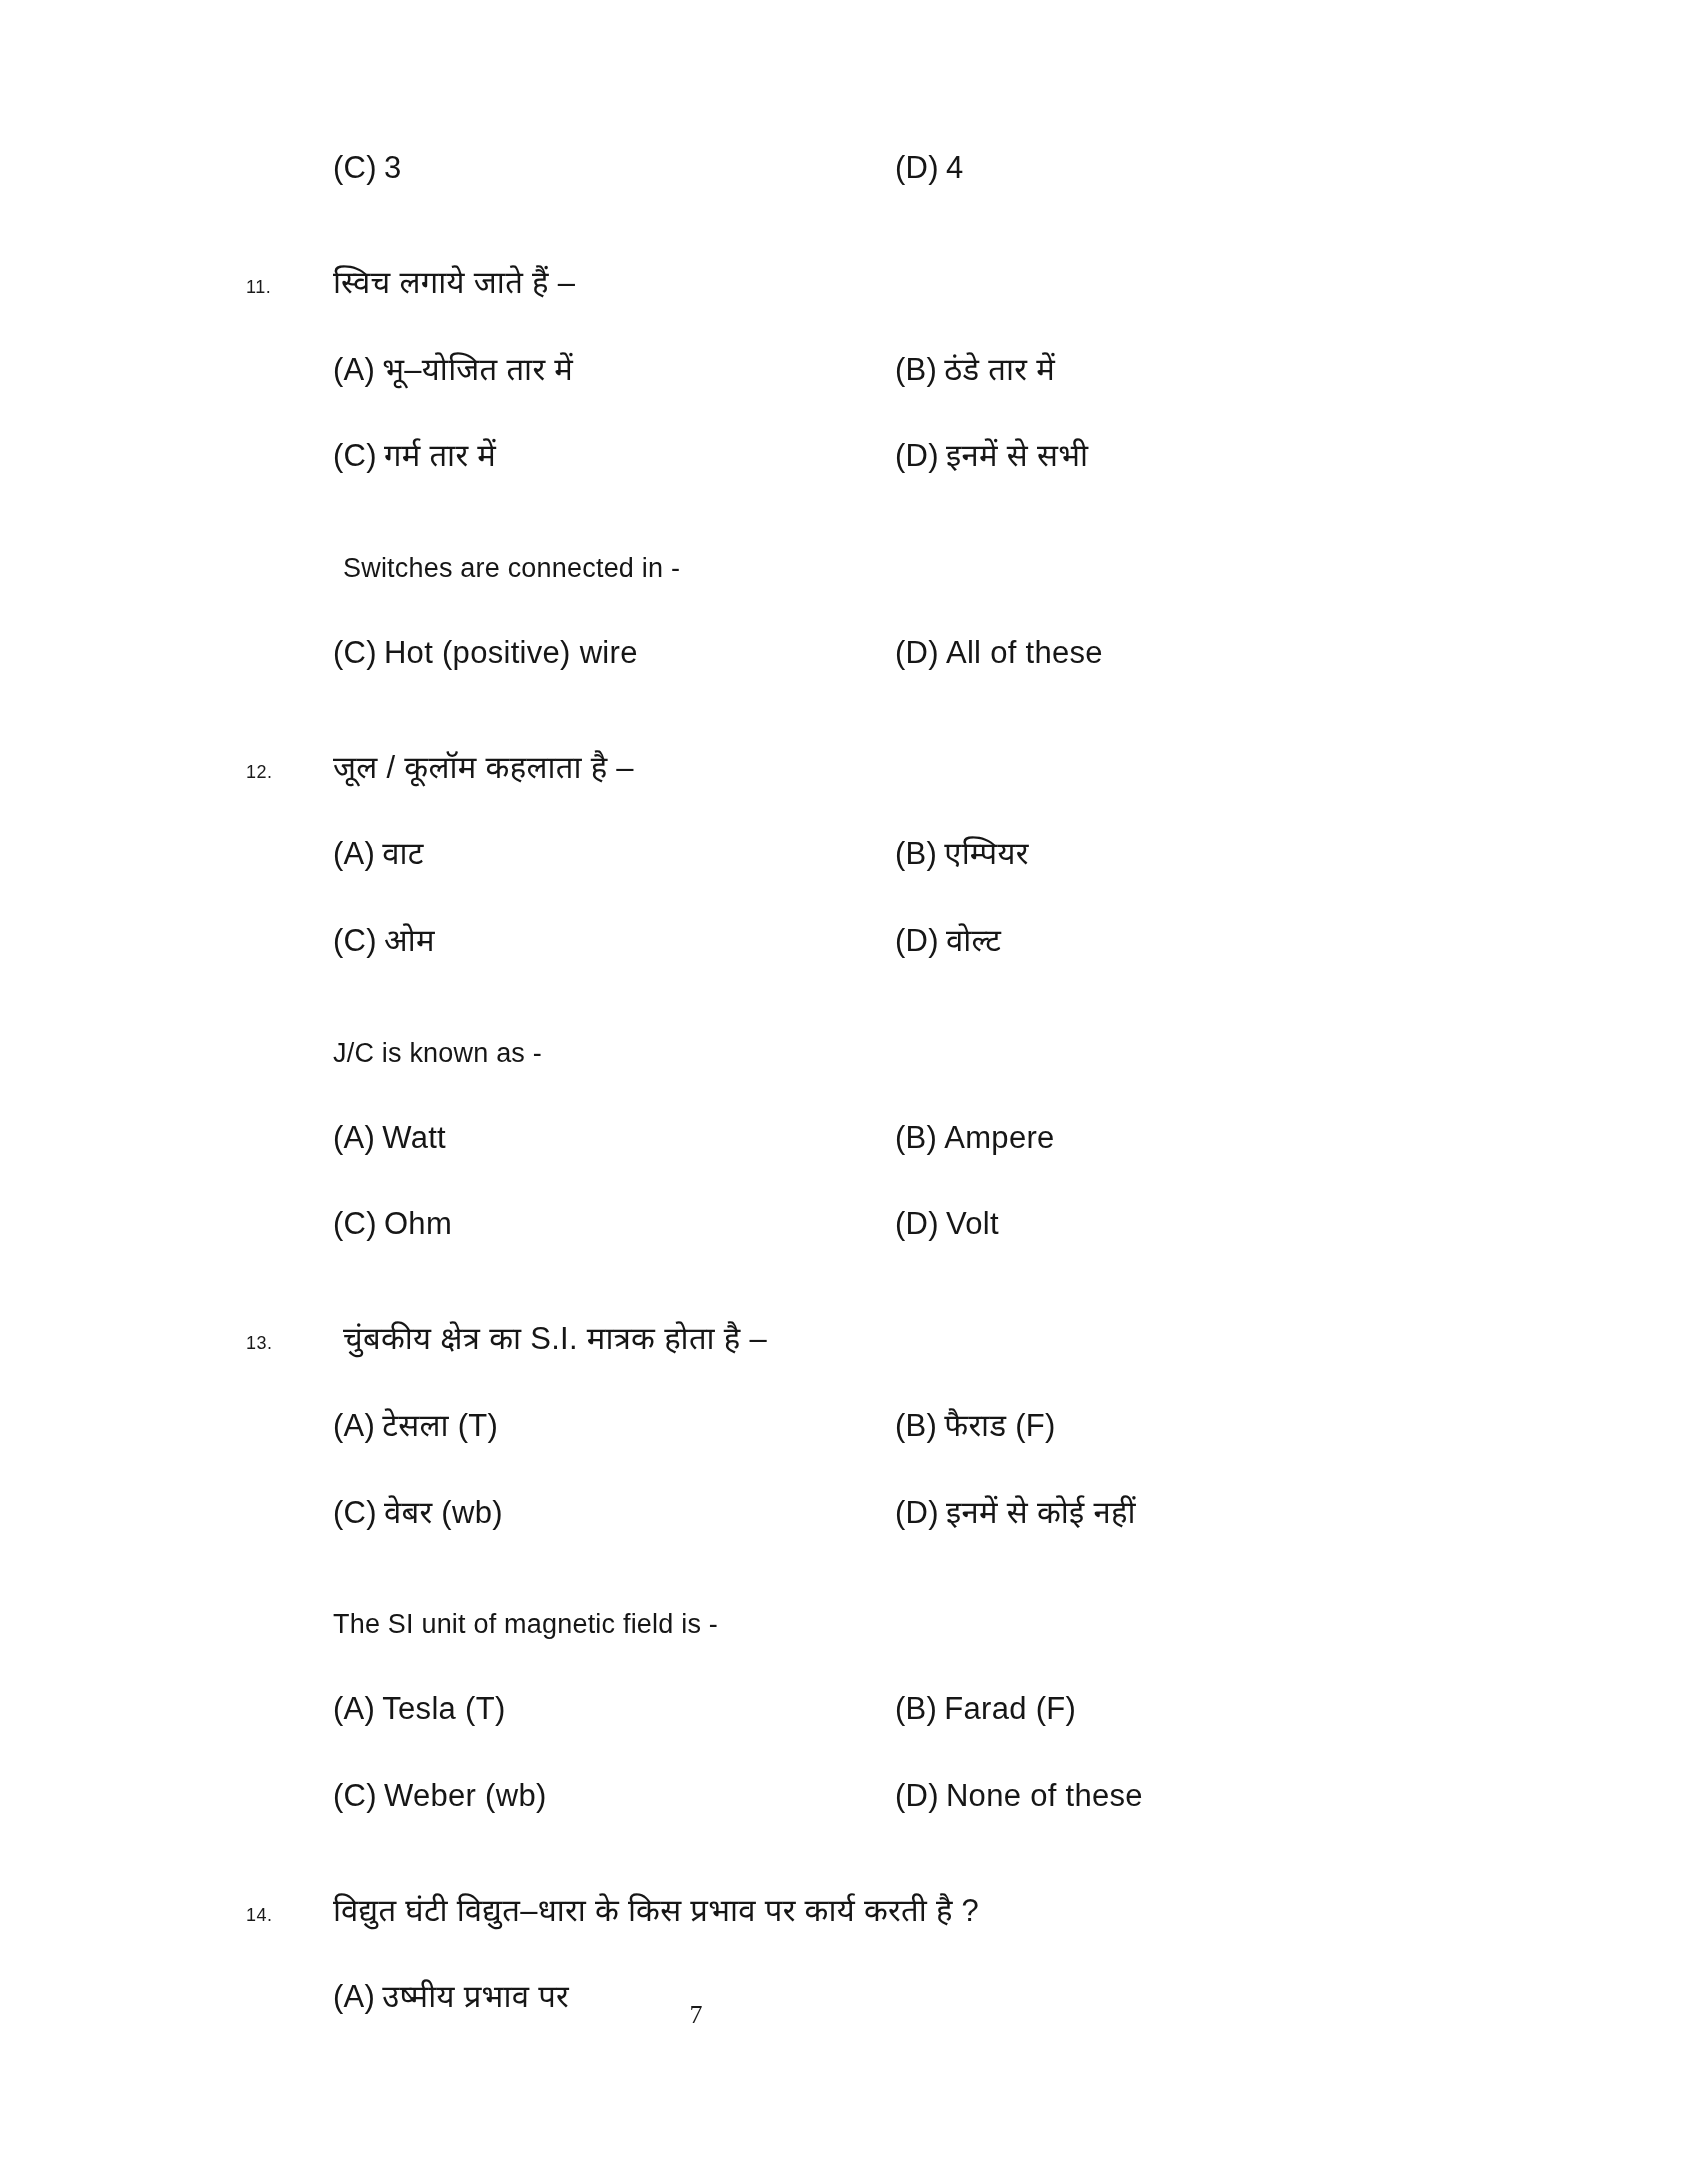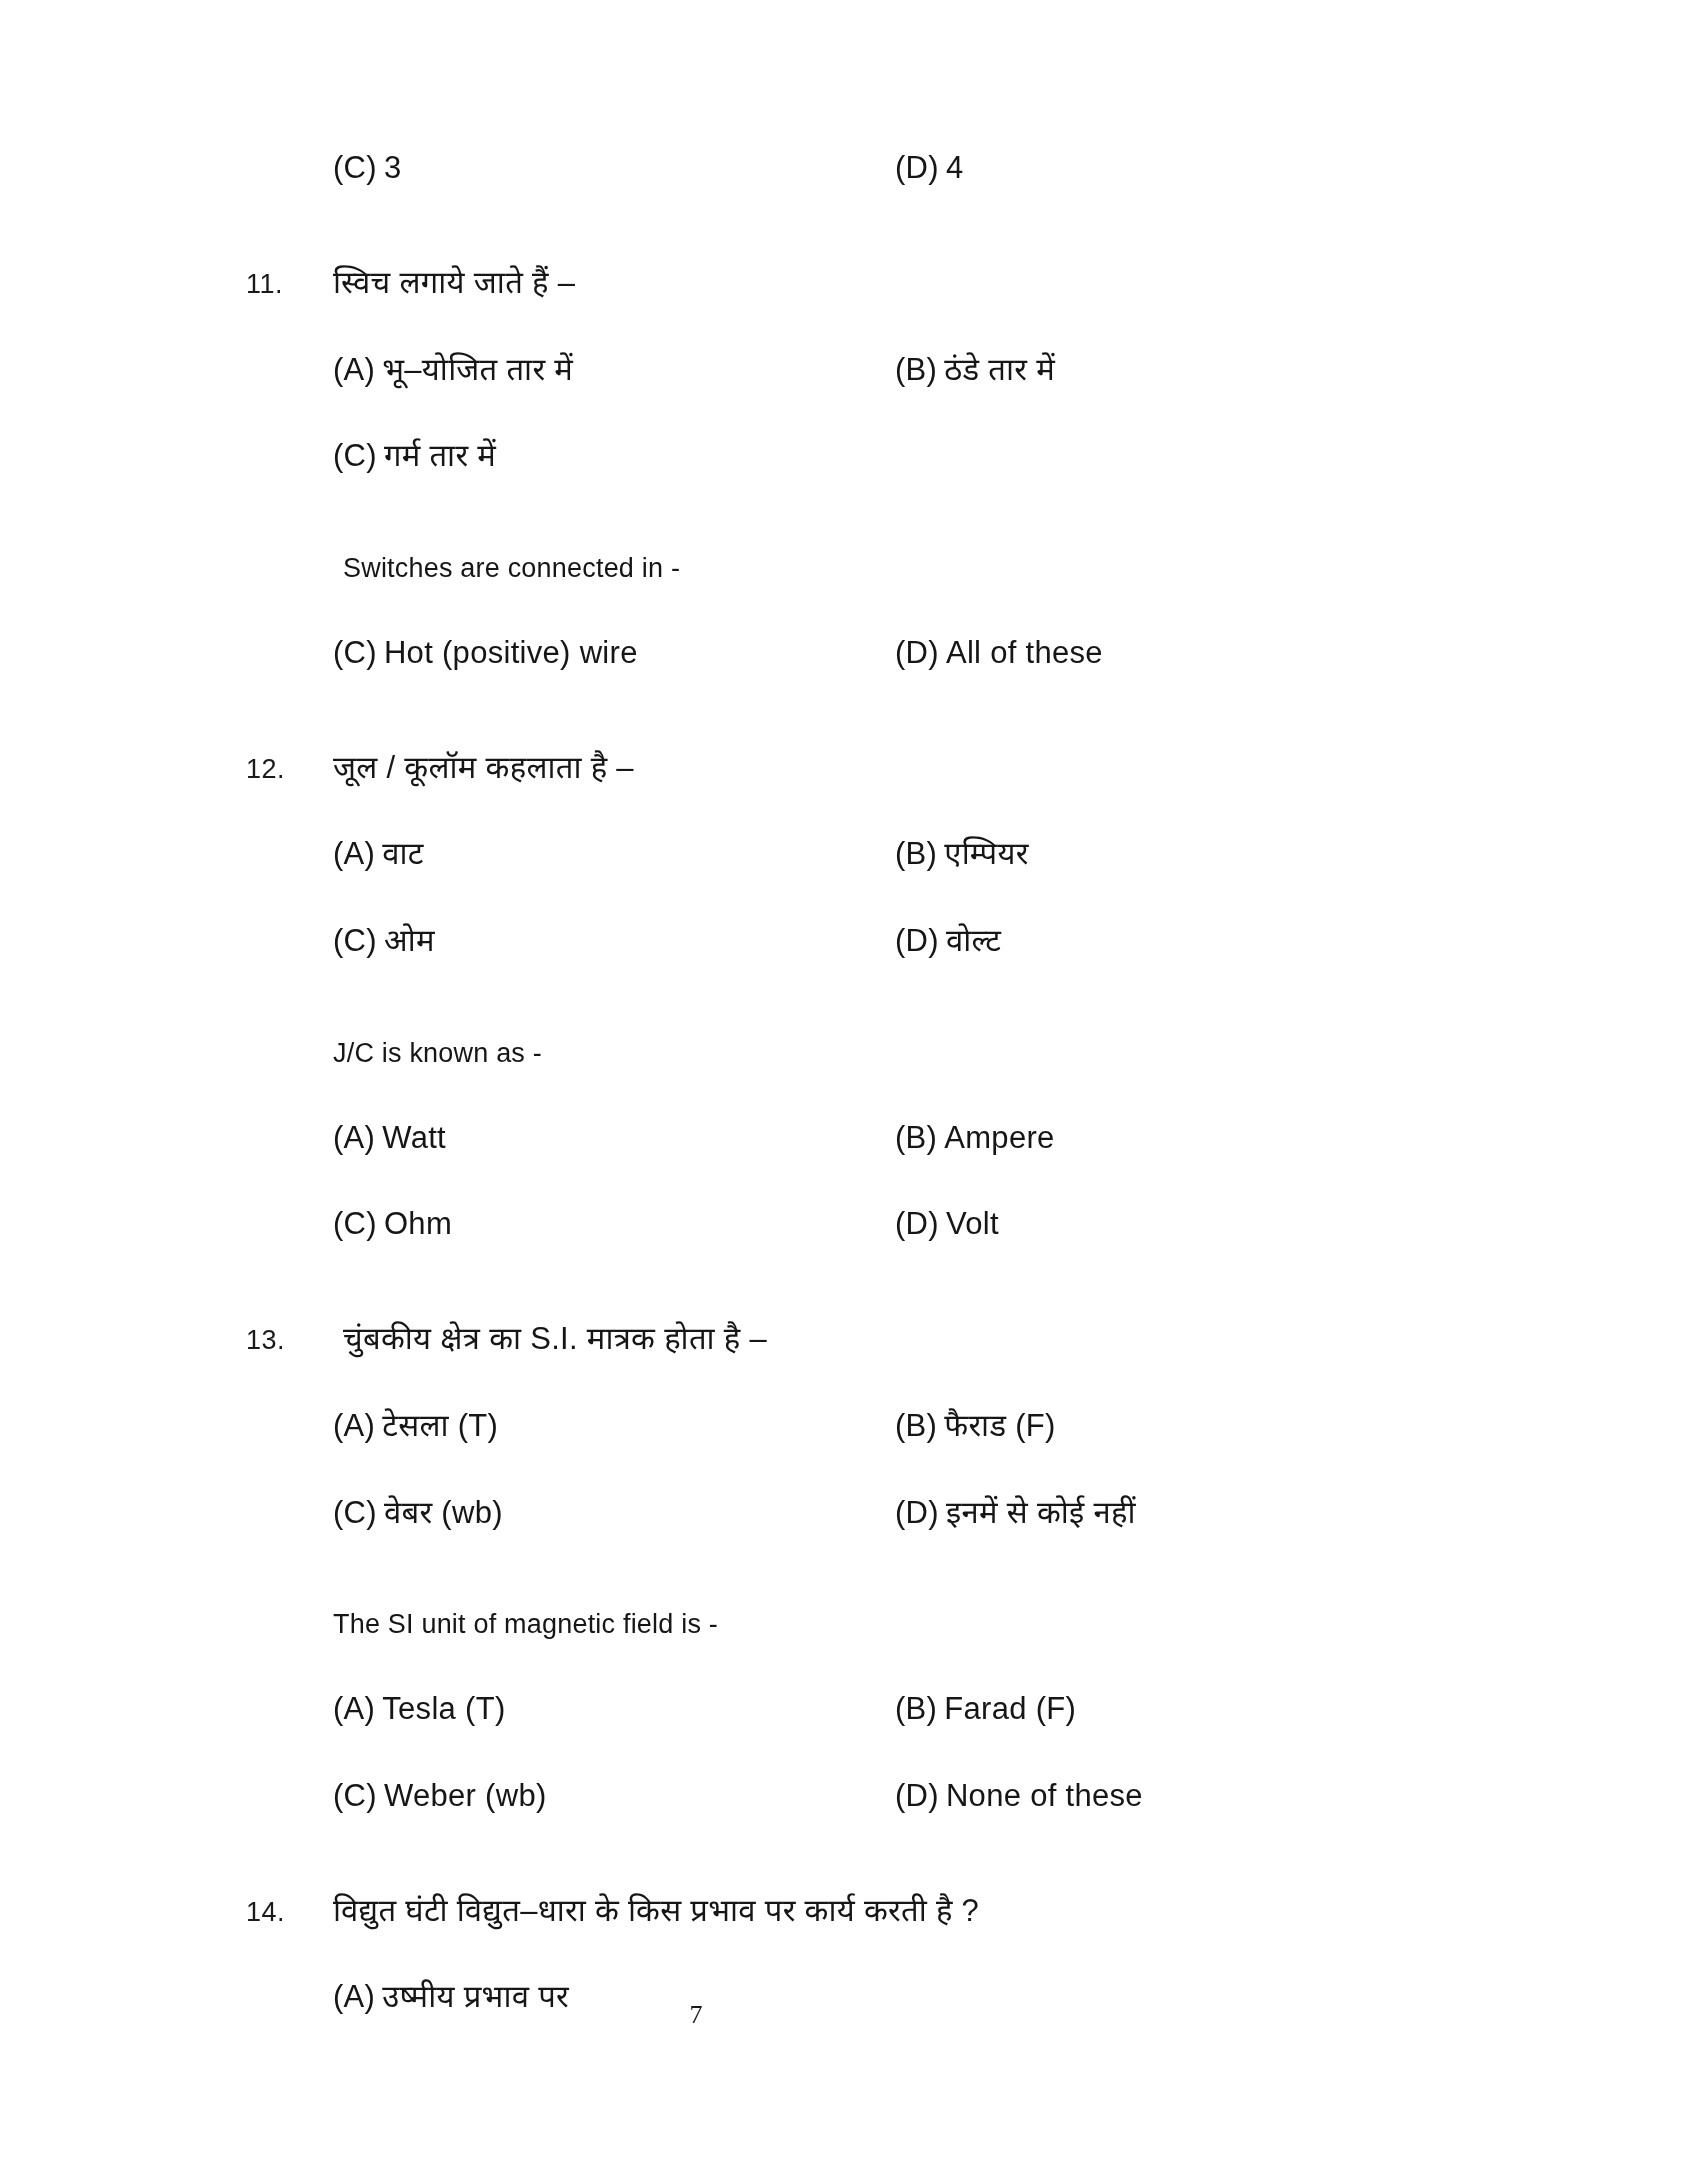--- a/index.html
+++ b/index.html
@@ -37,21 +37,21 @@
   .row {
     display: flex;
     align-items: baseline;
     min-height: 34px;
     margin-bottom: 48px;
   }
 
   .qnum {
     width: 87px;
     flex: 0 0 87px;
-    font-size: 27px;
+    font-size: 18px;
     letter-spacing: 0.5px;
     color: #1a1a1a;
   }
 
   .stem {
     flex: 1;
     font-size: 31px;
     line-height: 1.25;
     color: #161616;
     letter-spacing: 0.3px;
@@ -134,20 +134,23 @@
         <div class="opt right">
           <span class="lbl">(B)</span><span>ठंडे तार में</span>
         </div>
       </div>
 
       <div class="opt-row">
         <div class="spacer"></div>
         <div class="opt left">
           <span class="lbl">(C)</span><span>गर्म तार में</span>
         </div>
+        <div class="opt right">
+          <span class="lbl">(D)</span><span>इनमें से सभी</span>
+        </div>
       </div>
 
       <div class="stem-indent">
         <div class="spacer"></div>
         <div class="stem eng lead-space">Switches are connected in -</div>
       </div>
 
 
       <div class="opt-row">
         <div class="spacer"></div>

